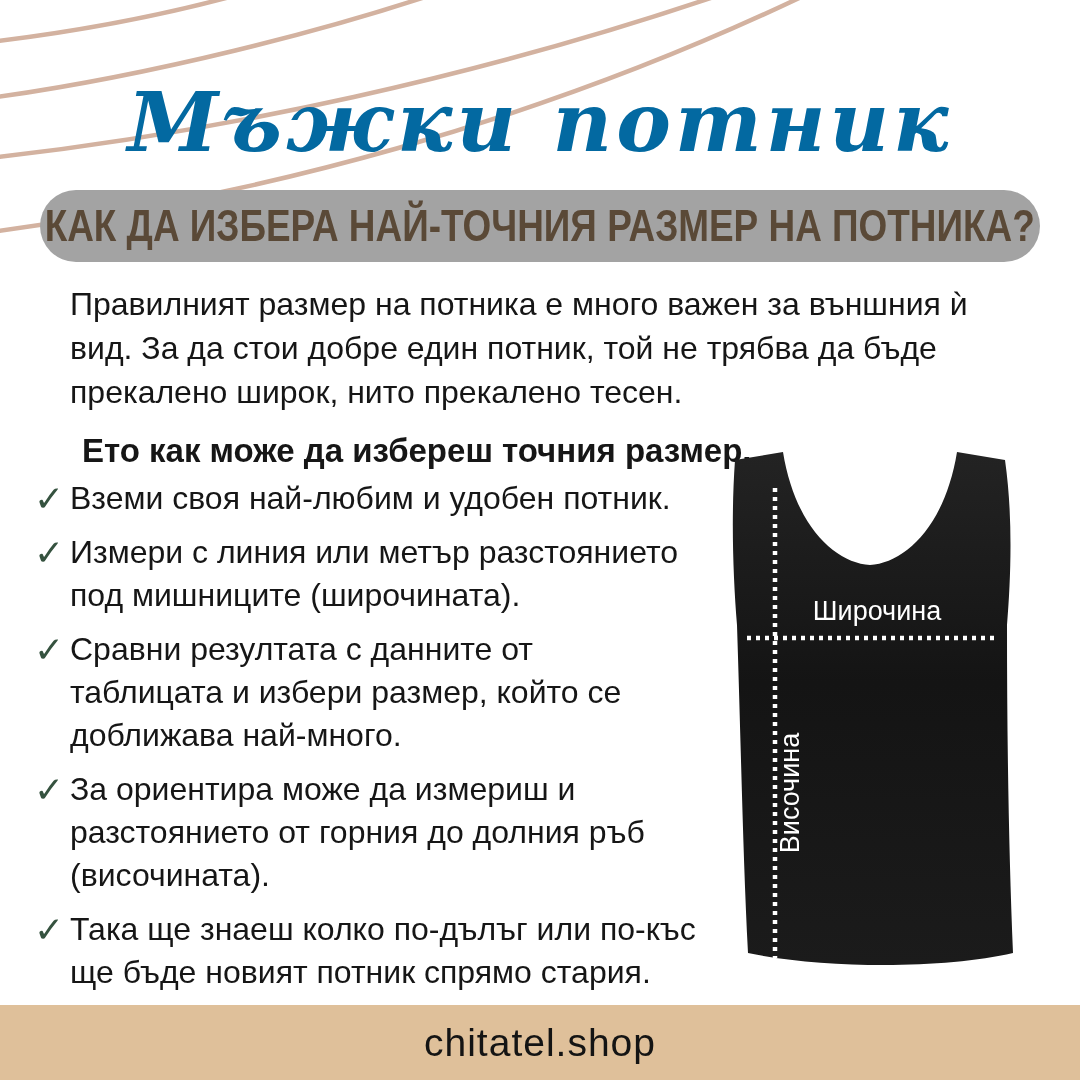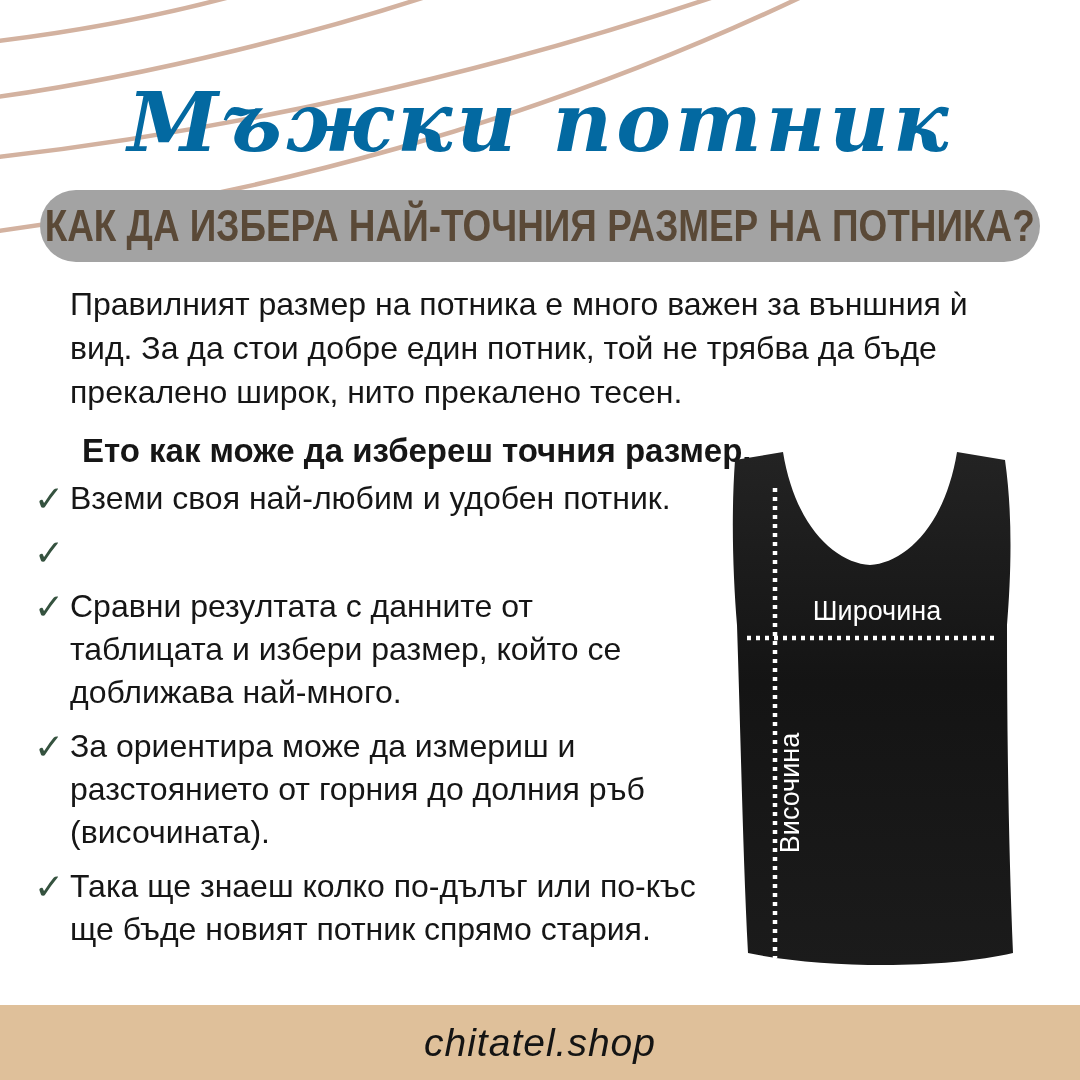--- a/index.html
+++ b/index.html
@@ -125,21 +125,20 @@
   }
 
   .footer {
     position: absolute;
     left: 0; top: 1005px;
     width: 1080px; height: 75px;
     background: #dfc09a;
     display: flex;
     align-items: center;
     justify-content: center;
-    font-style: italic;
   }
   .footer-text {
     font-size: 39px;
     color: #141414;
     letter-spacing: 1px;
   }
 </style>
 </head>
 <body>
 
@@ -164,20 +163,22 @@
 
   <p class="lead">Ето как може да избереш точния размер.</p>
 
   <div class="checklist">
     <div class="check-item">
       <span class="check">✓</span>
       <span class="check-text">Вземи своя най-любим и удобен потник.</span>
     </div>
     <div class="check-item">
       <span class="check">✓</span>
+      <span class="check-text">Измери с линия или метър разстоянието
+под мишниците (широчината).</span>
     </div>
     <div class="check-item">
       <span class="check">✓</span>
       <span class="check-text">Сравни резултата с данните от
 таблицата и избери размер, който се
 доближава най-много.</span>
     </div>
     <div class="check-item">
       <span class="check">✓</span>
       <span class="check-text">За ориентира може да измериш и

